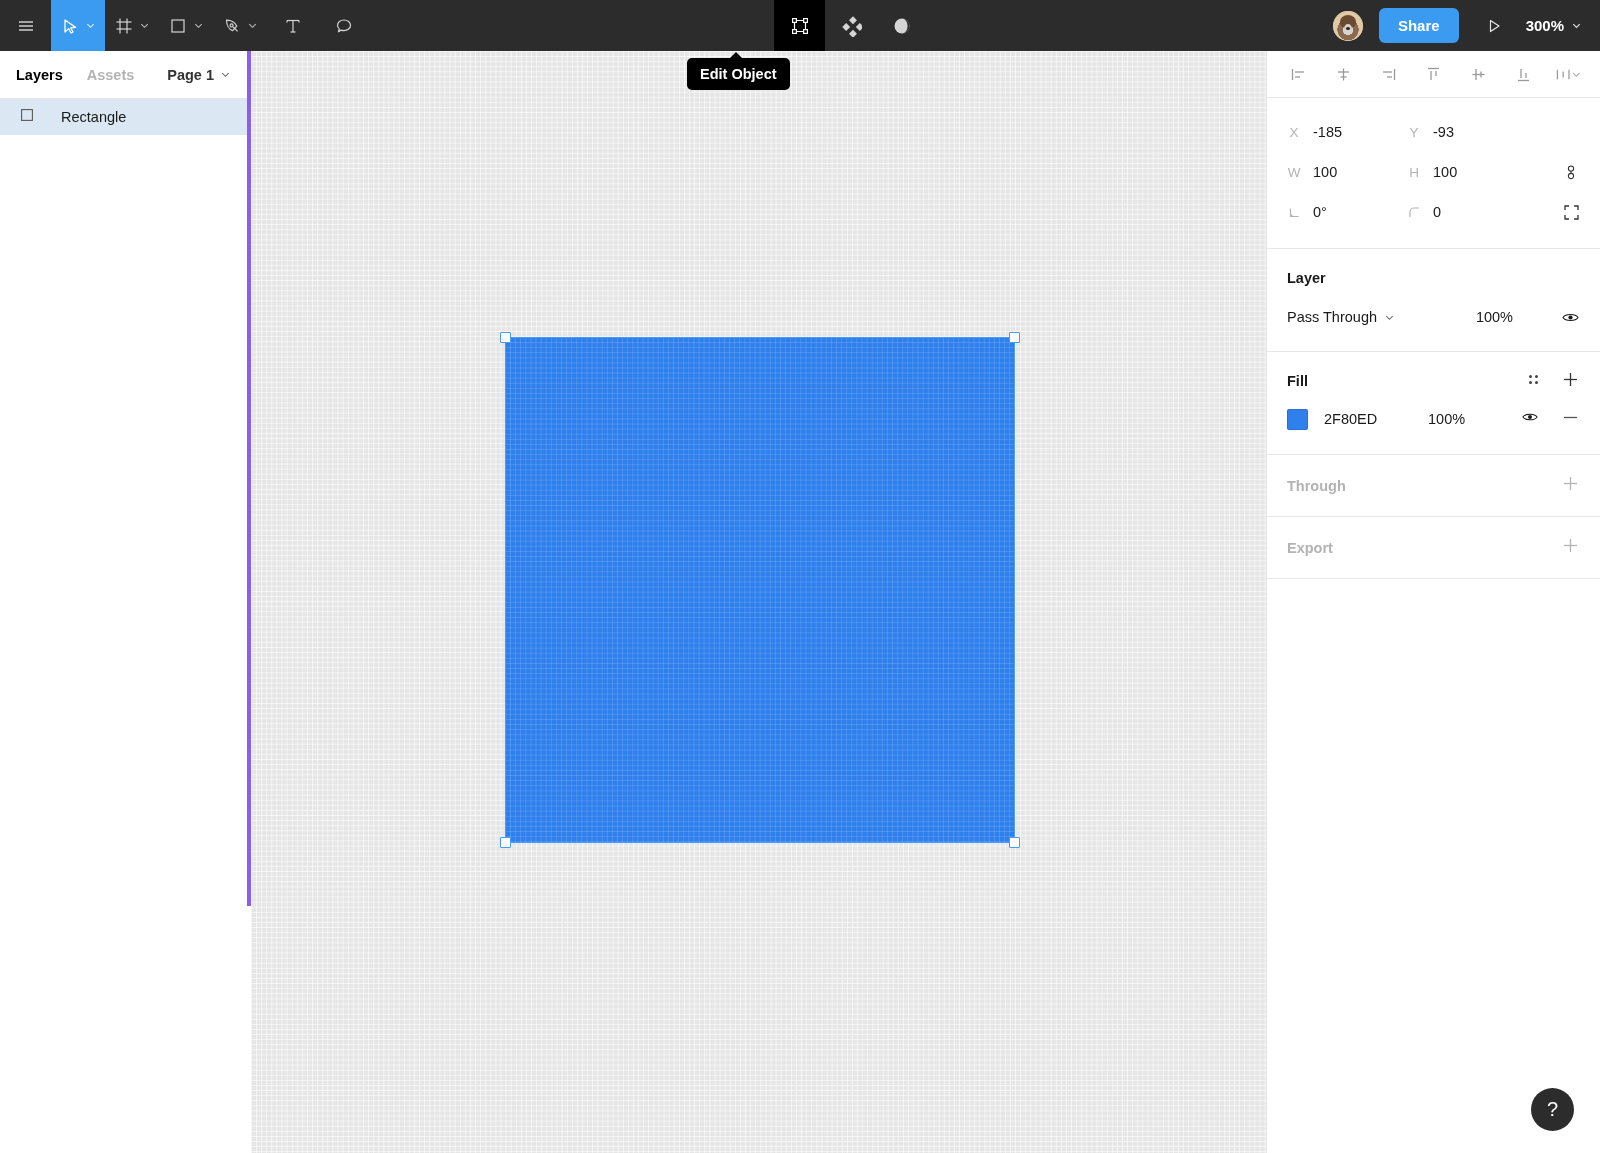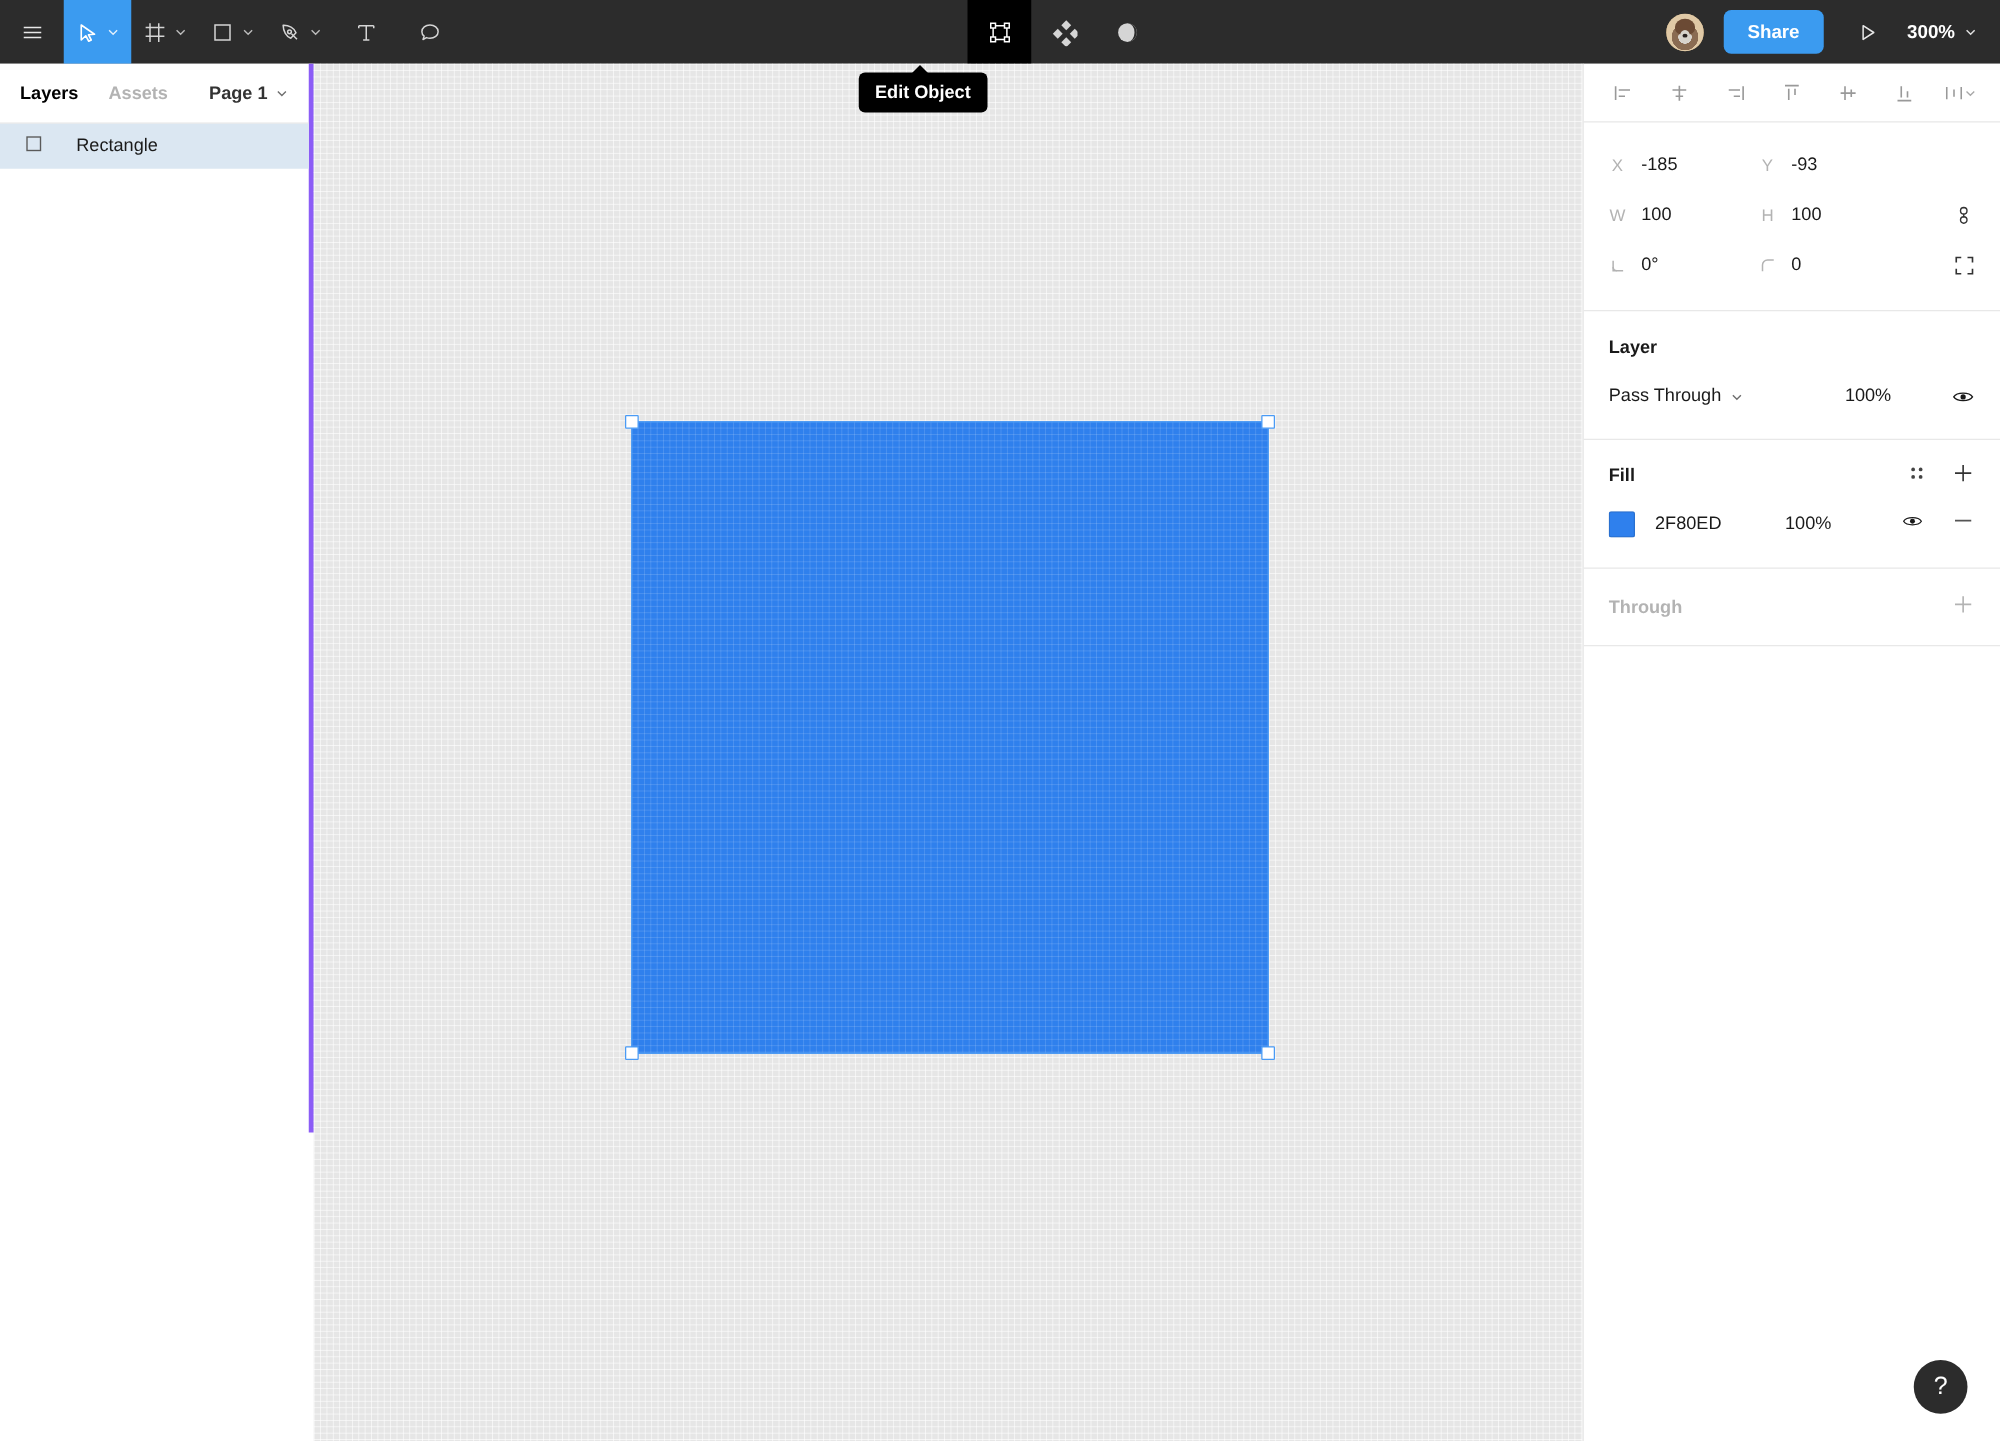--- a/index.html
+++ b/index.html
@@ -548,20 +548,29 @@
     <div class="simple-sec">
       <span class="sec-title muted">Through</span>
       <span>
         <svg width="19" height="19" viewBox="0 0 19 19" fill="none" stroke="#b3b3b3" stroke-width="1.3">
           <line x1="9.5" y1="3" x2="9.5" y2="16"></line>
             <line x1="3" y1="9.5" x2="16" y2="9.5"></line>
         </svg>
       </span>
     </div>
 
+    <div class="simple-sec">
+      <span class="sec-title muted">Export</span>
+      <span>
+        <svg width="19" height="19" viewBox="0 0 19 19" fill="none" stroke="#b3b3b3" stroke-width="1.3">
+          <line x1="9.5" y1="3" x2="9.5" y2="16"></line>
+            <line x1="3" y1="9.5" x2="16" y2="9.5"></line>
+        </svg>
+      </span>
+    </div>
 
   </div>
 
   <div class="help-btn">
     <span>?</span>
   </div>
 
 </div>
 
 </body></html>

